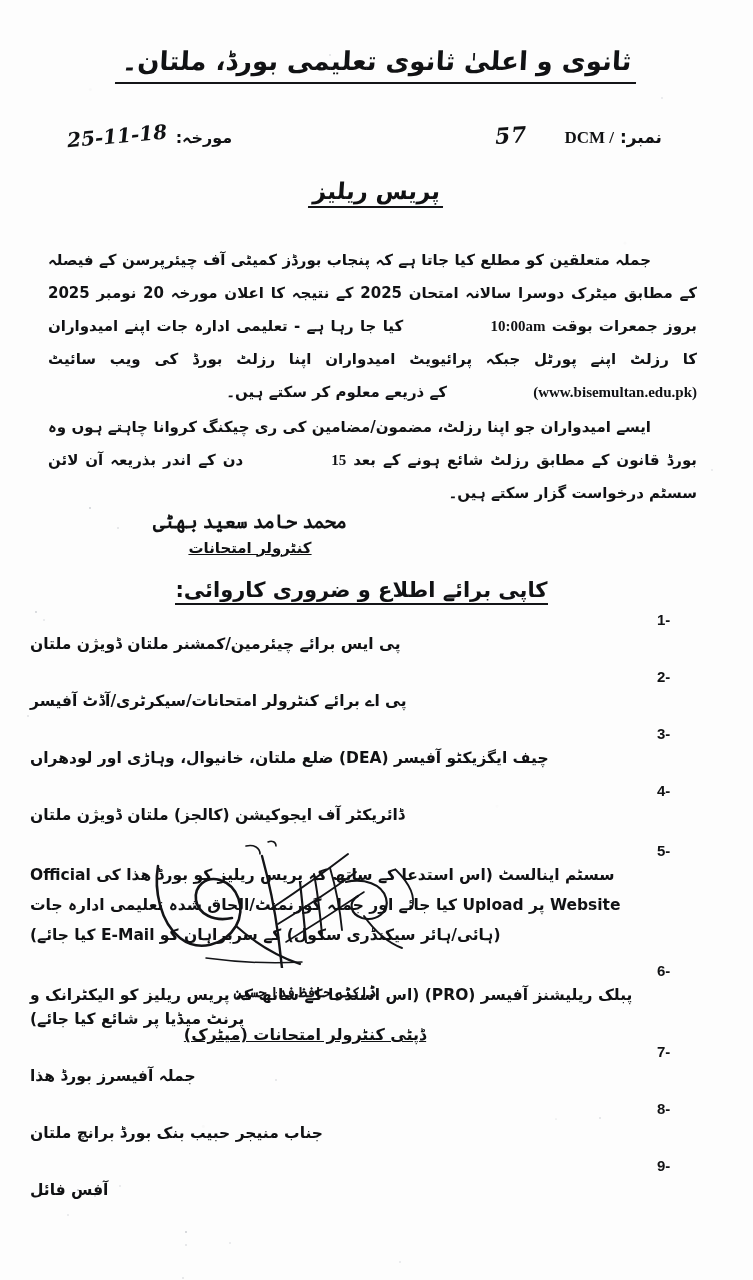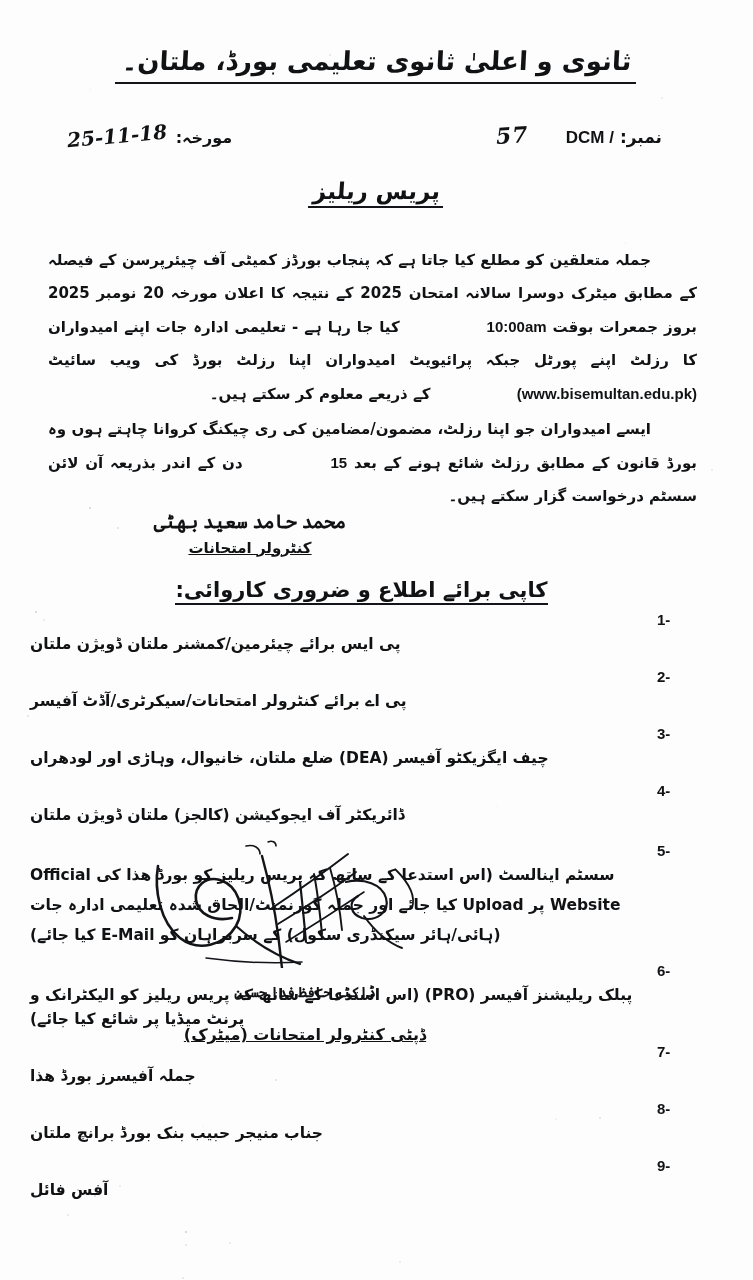--- a/index.html
+++ b/index.html
@@ -121,37 +121,37 @@
     text-align-last: right;
   }
   .body-copy p {
     margin: 0 0 2px 0;
   }
   .body-copy .indent { text-indent: 46px; }
   .lat {
     direction: ltr;
     unicode-bidi: isolate;
     display: inline-block;
-    font-family: Liberation Sans, sans-serif;
+    font-family: Liberation Serif, serif;
     font-weight: 700;
     padding-left: 35px;
   }
 
   
   .sig-block-1 {
     position: absolute;
     top: 508px;
     left: 120px;
     width: 260px;
     text-align: center;
   }
   .sig-name {
     font-size: 19px;
     line-height: 1.5;
-    font-family: Liberation Serif, serif;
+    font-family: Liberation Sans, sans-serif;
   }
   .sig-role {
     font-size: 15px;
     line-height: 1.5;
     text-decoration: underline;
   }
 
   
   .dist-heading {
     position: absolute;

